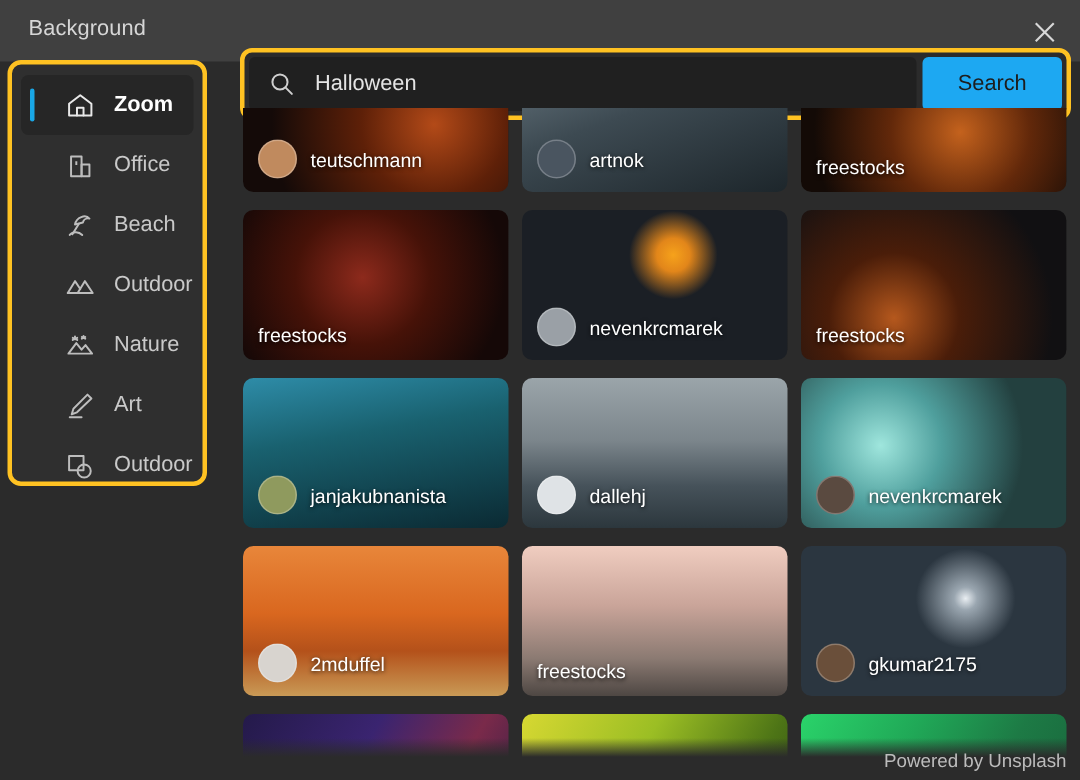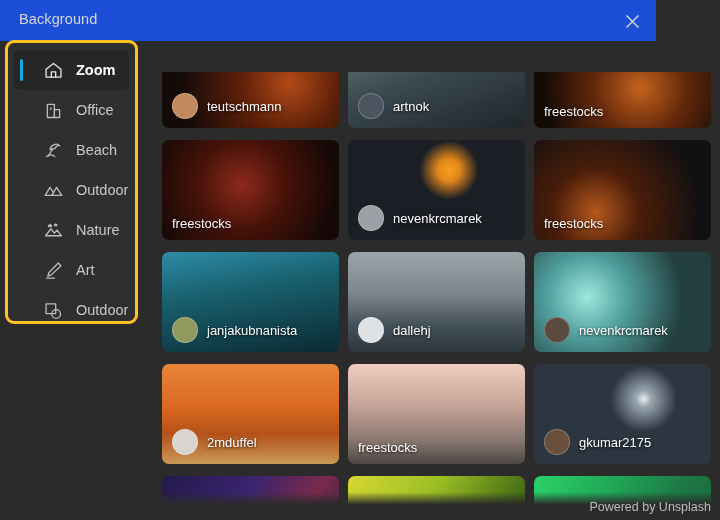--- a/index.html
+++ b/index.html
@@ -12,22 +12,22 @@
   #app {
     position: relative;
     width: 720px; height: 520px;
     background: #2b2b2b;
     overflow: hidden;
   }
 
   
   .titlebar {
     position: absolute; top: 0; left: 0;
-    width: 656px; height: 41px;
-    background: #1d4ed8;
+    width: 720px; height: 41px;
+    background: #404040;
   }
   .title-text {
     position: absolute; left: 19px; top: 11px;
     font-size: 14.5px; color: #d6d6d6; letter-spacing: .1px;
   }
   .close-btn {
     position: absolute; right: 8px; top: 6px;
     width: 32px; height: 30px;
     display: flex; align-items: center; justify-content: center;
     cursor: pointer;
@@ -246,20 +246,32 @@
         <svg width="21" height="21" viewBox="0 0 24 24" fill="none" stroke="#bdbdbd" stroke-width="1.5" stroke-linejoin="round">
           <rect x="3.5" y="4.5" width="11" height="11"></rect>
           <circle cx="15" cy="16" r="5"></circle>
         </svg>
       </span>
       <span class="side-label">Outdoor</span>
     </div>
 
   </div>
 
+  <div class="searchwrap">
+    <div class="search-field">
+      <span class="mag-ico">
+        <svg width="18" height="18" viewBox="0 0 20 20" fill="none" stroke="#cfcfcf" stroke-width="1.5" stroke-linecap="round">
+          <circle cx="8.5" cy="8.5" r="5.6"></circle>
+          <line x1="12.7" y1="12.7" x2="17.3" y2="17.3"></line>
+        </svg>
+      </span>
+      <span class="search-value">Halloween</span>
+    </div>
+    <button class="search-btn" title="Search">Search</button>
+  </div>
 
   <div class="results">
     <div class="grid" id="grid">
         <div class="card" style="background: radial-gradient(circle at 72% 55%, rgb(179, 74, 24) 0%, rgb(94, 32, 8) 35%, rgb(20, 10, 8) 78%) 0% 0% / cover, linear-gradient(rgb(26, 15, 12), rgb(12, 8, 7));">
           <div class="credit">
             <span class="avatar" style="background: rgb(192, 138, 94);"></span>
             <span class="uname">teutschmann</span>
           </div>
         </div>
         <div class="card" style="background: linear-gradient(160deg, rgb(110, 125, 134) 0%, rgb(61, 74, 82) 45%, rgb(29, 38, 43) 100%) 0% 0% / cover;">

